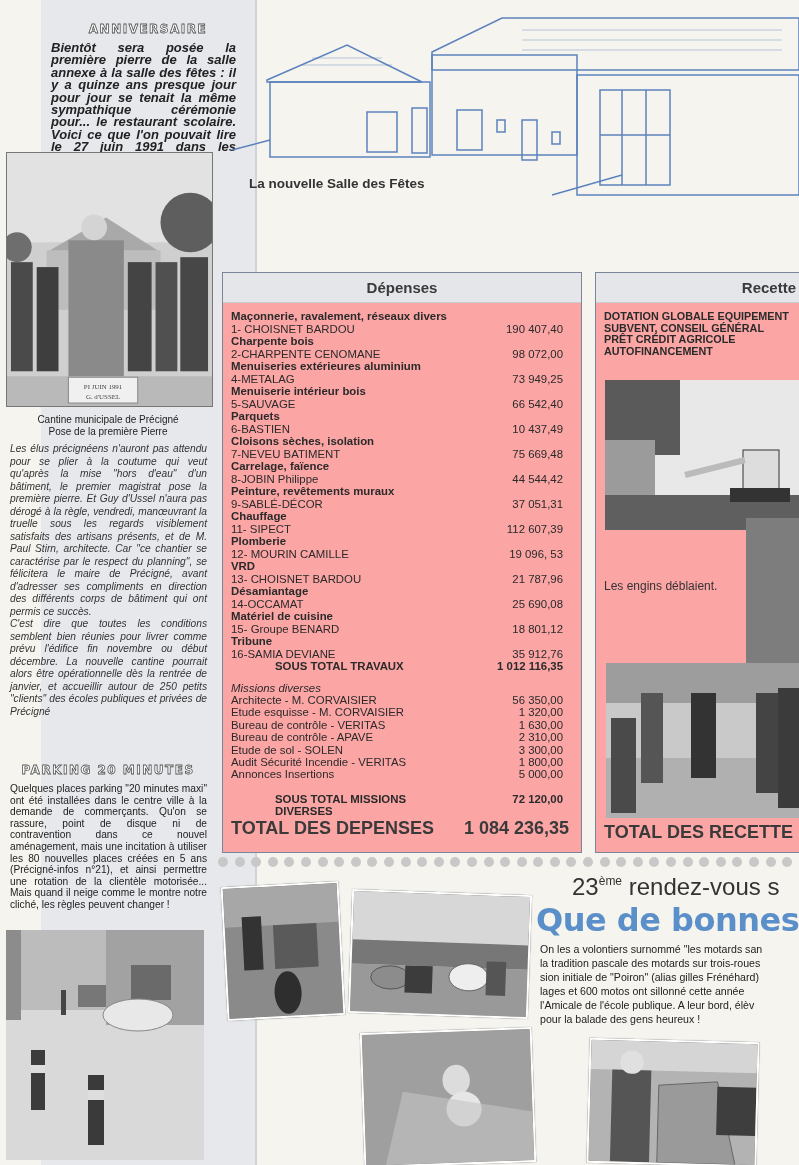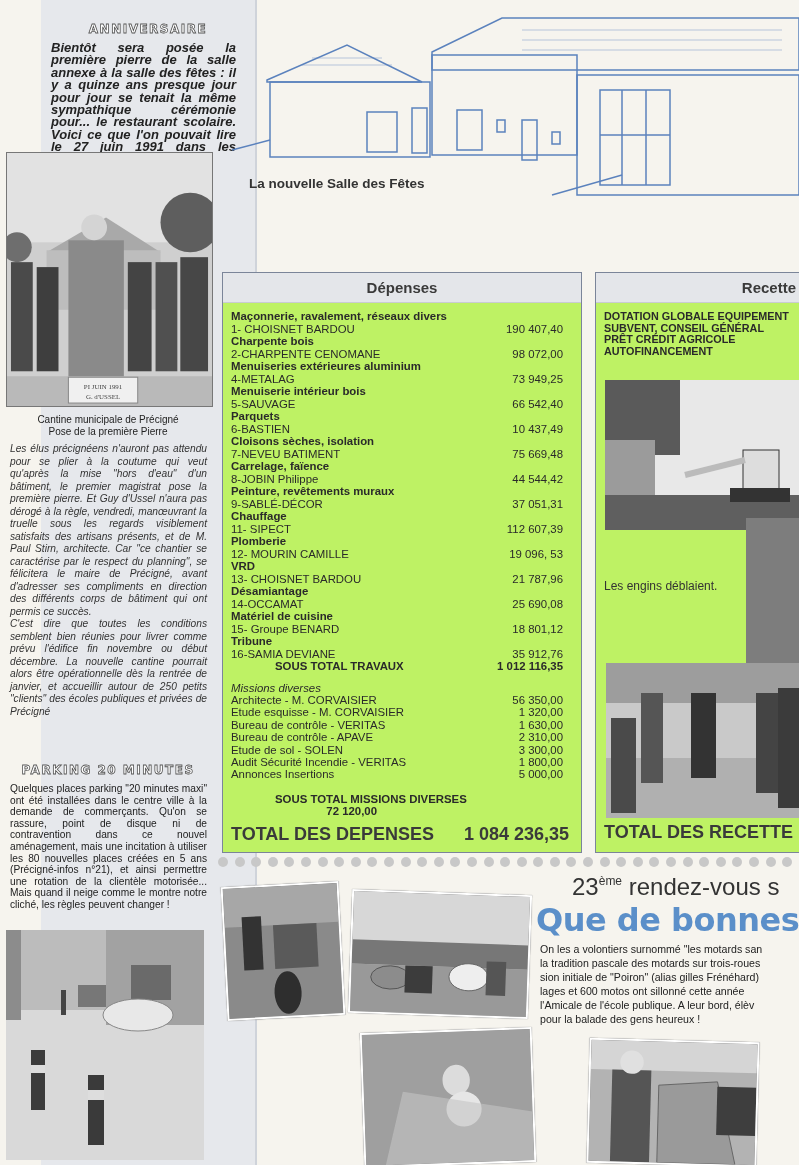--- a/index.html
+++ b/index.html
@@ -13,30 +13,30 @@
   .photo { position: absolute; background: #9a9a9a; overflow: hidden; border: 1px solid #777; }
   .photo-fill { width: 100%; height: 100%; }
   .caption { text-align: center; font-size: 10px; line-height: 12px; color: #222; }
   .body-it { font-size: 10.2px; font-style: italic; line-height: 12.5px; padding: 5px 9px 0 10px; text-align: justify; color: #333; }
   .body-plain { font-size: 10.2px; line-height: 11.6px; padding: 6px 9px 0 10px; text-align: justify; color: #222; }
 
   
   .drawing { position: absolute; left: 222px; top: 0; width: 577px; height: 210px; }
   .drawing-caption { position: absolute; left: 249px; top: 176px; font-weight: bold; font-size: 13.5px; color: #333; }
 
-  .box { position: absolute; border: 1px solid #7b8599; background: #bef264; }
+  .box { position: absolute; border: 1px solid #7b8599; background: #fca5a5; }
   .box-head { height: 30px; background: #e4e6ea; text-align: center; font-weight: bold; font-size: 15px; line-height: 30px; color: #3a3a3a; border-bottom: 1px solid #c9ccd2; }
   .dep-body { padding: 7px 10px 0 8px; font-size: 11.4px; }
-  .row { display: flex; justify-content: space-between; line-height: 12.5px; }
+  .row { display: flex; justify-content: space-between; line-height: 12.5px; gap: 20px; }
   .row .amt { text-align: right; width: 110px; padding-right: 8px; }
   .cat { font-weight: bold; line-height: 12.5px; }
   .b { font-weight: bold; margin-left: 44px; }
   .miss-title { font-style: italic; margin-top: 9px; line-height: 12.5px; }
   .miss .row { line-height: 12.4px; }
-  .grand { font-weight: bold; font-size: 18px; color: #3a3a3a; margin-top: 6px; display: flex; justify-content: space-between; padding-right: 2px; }
+  .grand { font-weight: bold; font-size: 18px; color: #3a3a3a; display: flex; justify-content: space-between; padding-right: 2px; }
 
   .rec-body { padding: 8px 0 0 8px; font-size: 10.8px; font-weight: bold; line-height: 11.5px; color: #2a2a2a; white-space: nowrap; overflow: hidden; }
   .rec-caption { position: absolute; left: 604px; top: 579px; font-size: 12px; color: #333; }
   .rec-total { position: absolute; left: 604px; top: 822px; font-weight: bold; font-size: 18px; color: #3a3a3a; white-space: nowrap; }
 
   .dots { position: absolute; left: 218px; top: 853px; width: 581px; height: 14px; overflow: hidden; white-space: nowrap; }
   .dot { display: inline-block; width: 10px; height: 10px; border-radius: 50%; background: #c8c8c8; margin-right: 6.6px; }
 
   .rv-title { position: absolute; left: 572px; top: 873px; font-size: 24px; color: #333; white-space: nowrap; }
   .rv-title sup { font-size: 12px; vertical-align: 10px; }
@@ -239,21 +239,21 @@
         </div>
         <div class="row">
           <span>Audit Sécurité Incendie - VERITAS</span>
           <span class="amt">1 800,00</span>
         </div>
         <div class="row">
           <span>Annonces Insertions</span>
           <span class="amt">5 000,00</span>
         </div>
       </div>
-    <div class="row b" style="margin-top:12px;flex-direction:column;">
+    <div class="row b" style="margin-top:12px;">
       <span>SOUS TOTAL MISSIONS DIVERSES</span>
       <span class="amt">72 120,00</span>
     </div>
     <div class="grand">
       <span>TOTAL DES DEPENSES</span>
       <span>1 084 236,35</span>
     </div>
   </div>
 </div>
 

